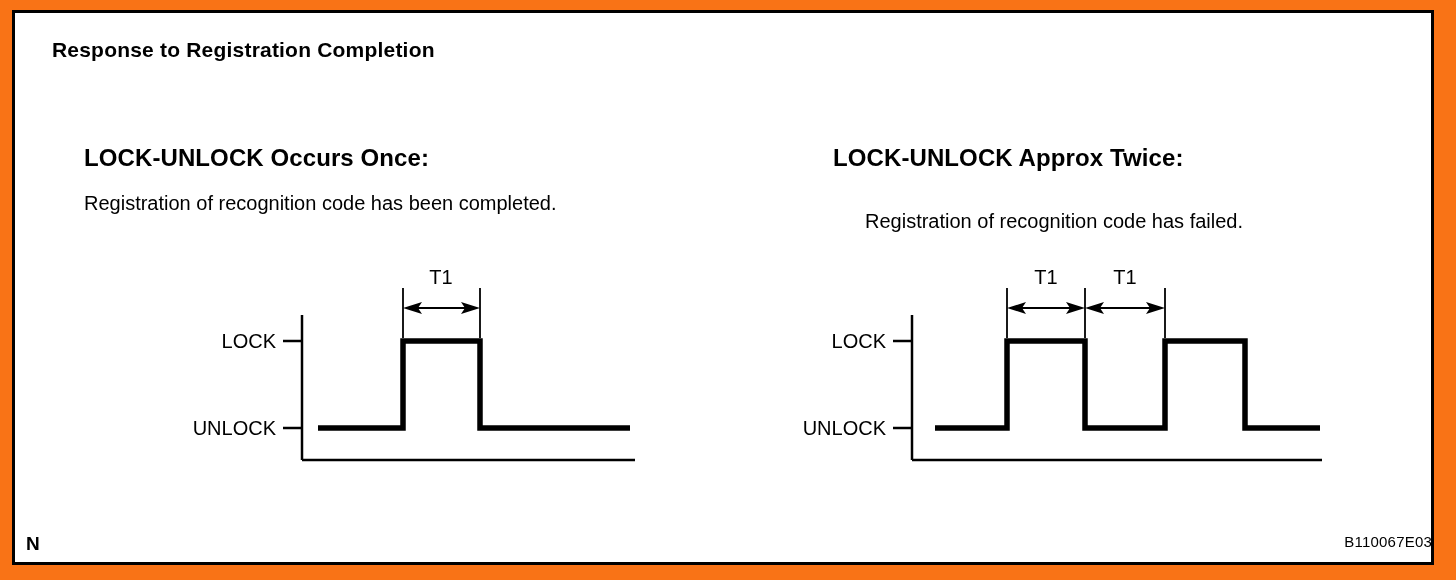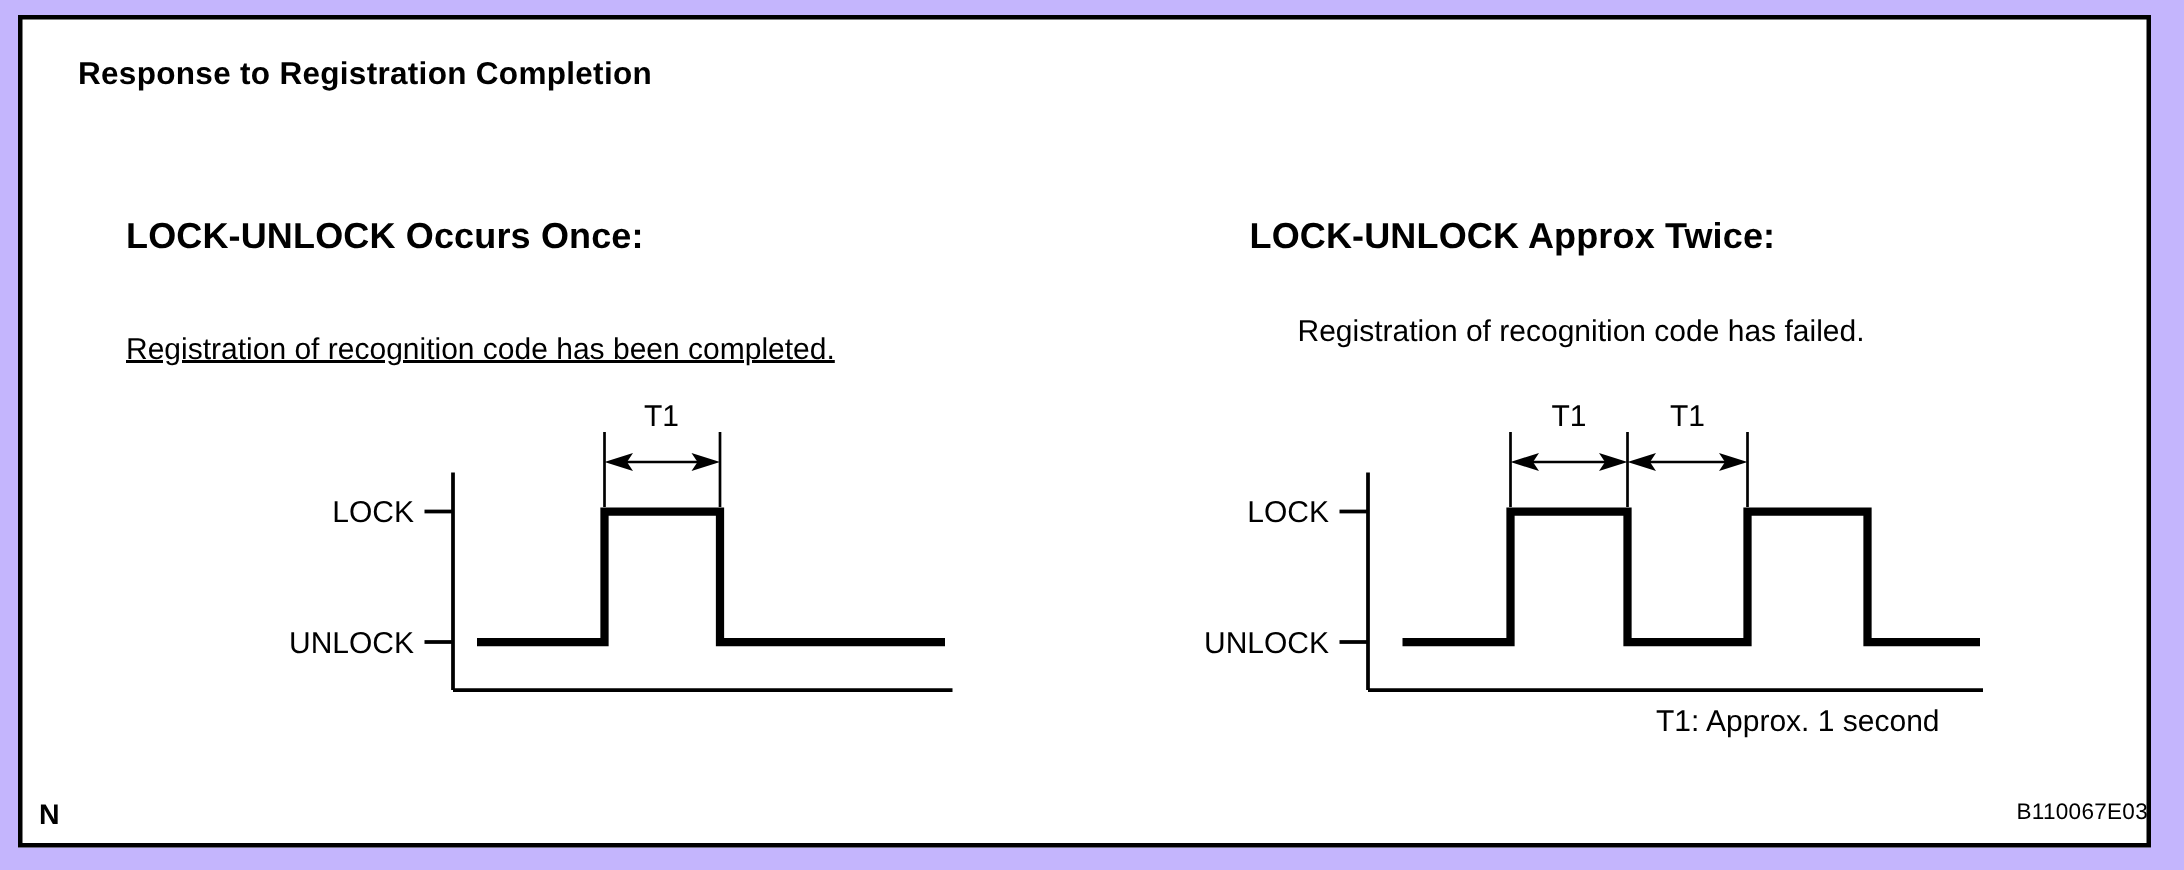--- a/index.html
+++ b/index.html
@@ -11,21 +11,21 @@
     width: 1456px;
     height: 580px;
     font-family: "Liberation Sans", sans-serif;
     color: #000000;
     overflow: hidden;
   }
   #figure-root {
     position: relative;
     width: 1456px;
     height: 580px;
-    background: #c4b5fd;
+    background: #f97316;
   }
   .frame {
     position: absolute;
     left: 12px;
     top: 10px;
     width: 1422px;
     height: 555px;
     border: 3px solid #000000;
     box-sizing: border-box;
     background: #ffffff;
@@ -46,21 +46,21 @@
     letter-spacing: 0.1px;
     white-space: nowrap;
   }
   .panel-desc {
     position: absolute;
     font-size: 20px;
     font-weight: normal;
     white-space: nowrap;
   }
   .panel-left .panel-heading { left: 84px; top: 144px; }
-  .panel-left .panel-desc    { left: 84px; top: 222px; text-decoration: underline; }
+  .panel-left .panel-desc    { left: 84px; top: 192px; }
   .panel-right .panel-heading { left: 833px; top: 144px; }
   .panel-right .panel-desc    { left: 865px; top: 210px; }
 
   .chart {
     position: absolute;
   }
   .chart-left  { left: 150px; top: 260px; width: 520px; height: 220px; }
   .chart-right { left: 740px; top: 260px; width: 600px; height: 220px; }
 
   .chart svg { display: block; }
@@ -171,18 +171,17 @@
         <line x1="349" y1="48" x2="421" y2="48" stroke="#000" stroke-width="1.8"></line>
         <polygon points="345,48 364,42 360,48 364,54" fill="#000"></polygon>
         <polygon points="425,48 406,42 410,48 406,54" fill="#000"></polygon>
 
         <text class="dim-label" x="306" y="24" text-anchor="middle">T1</text>
         <text class="dim-label" x="385" y="24" text-anchor="middle">T1</text>
       </svg>
     </div>
   </div>
 
-  <div class="note">T1: Approx. 1 second</div>
 
   <div class="corner-mark">N</div>
 
   <div class="figure-code">B110067E03</div>
 </div>
 
 </body></html>

